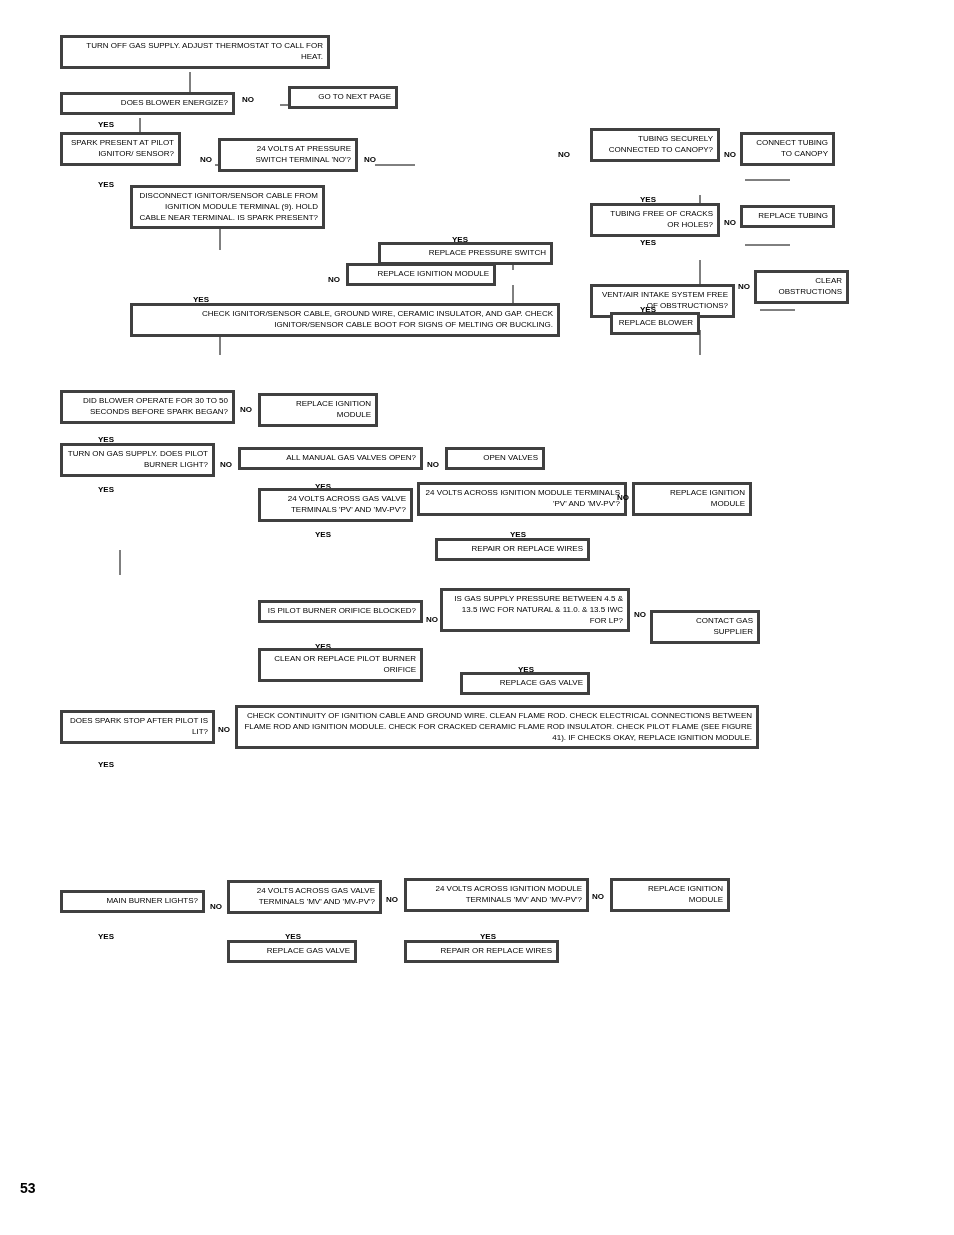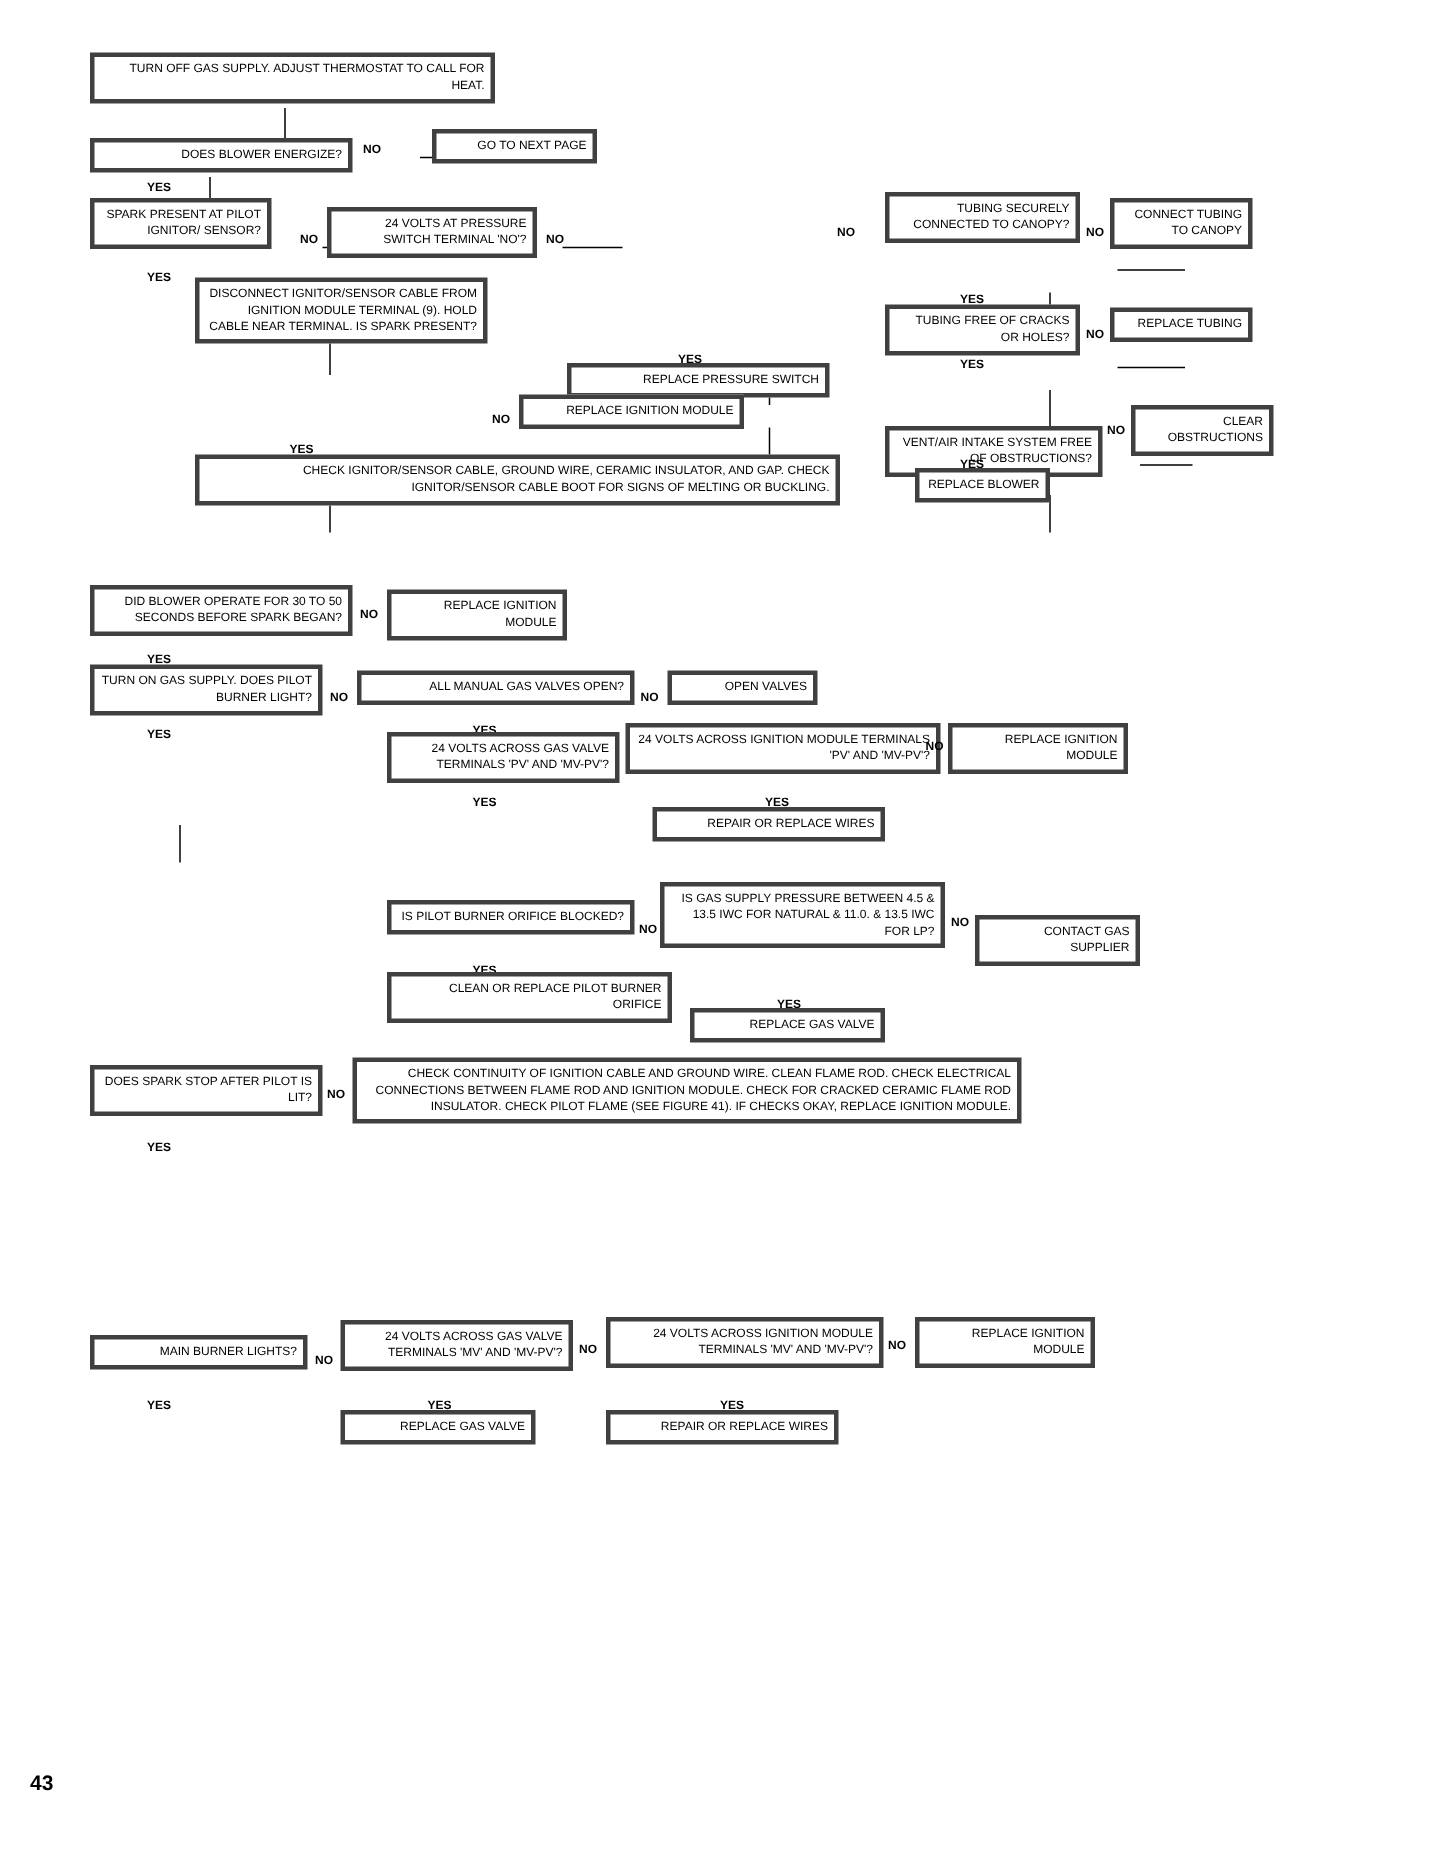--- a/index.html
+++ b/index.html
@@ -305,37 +305,37 @@
 
     <div class="node" style="left:630px; top:577px; width:110px;margin-top:13px;">
       <span>CONTACT GAS
 SUPPLIER</span>
     </div>
 
     <div class="label" style="left:295px; top:622px;">YES</div>
 
     <div class="label" style="left:498px; top:645px;">YES</div>
 
-    <div class="node" style="left:238px; top:628px; width:190px;">
+    <div class="node" style="left:238px; top:628px; width:165px;">
       <span>CLEAN OR REPLACE PILOT
 BURNER ORIFICE</span>
     </div>
 
     <div class="node" style="left:440px; top:652px; width:130px;">
       <span>REPLACE GAS VALVE</span>
     </div>
 
     <div class="node" style="left:40px; top:690px; width:155px;">
       <span>DOES SPARK STOP
 AFTER PILOT IS LIT?</span>
     </div>
 
     <div class="label" style="left:198px; top:705px;">NO</div>
 
-    <div class="node" style="left:215px; top:685px; width:446px;">
+    <div class="node" style="left:215px; top:685px; width:524px;">
       <span>CHECK CONTINUITY OF IGNITION CABLE AND GROUND WIRE. CLEAN FLAME ROD.
 CHECK ELECTRICAL CONNECTIONS BETWEEN FLAME ROD AND IGNITION MODULE.
 CHECK FOR CRACKED CERAMIC FLAME ROD INSULATOR. CHECK PILOT FLAME (SEE
 FIGURE 41). IF CHECKS OKAY, REPLACE IGNITION MODULE.</span>
     </div>
 
     <div class="label" style="left:78px; top:740px;">YES</div>
 
     <div class="node" style="left:40px; top:870px; width:145px;">
       <span>MAIN BURNER LIGHTS?</span>
@@ -375,15 +375,15 @@
       <span>REPLACE GAS VALVE</span>
     </div>
 
     <div class="node" style="left:384px; top:920px; width:155px;">
       <span>REPAIR OR REPLACE WIRES</span>
     </div>
 
   </div>
 
   <div class="page-num">
-    <span>43</span>
+    <span>53</span>
   </div>
 </div>
 
 </body></html>

